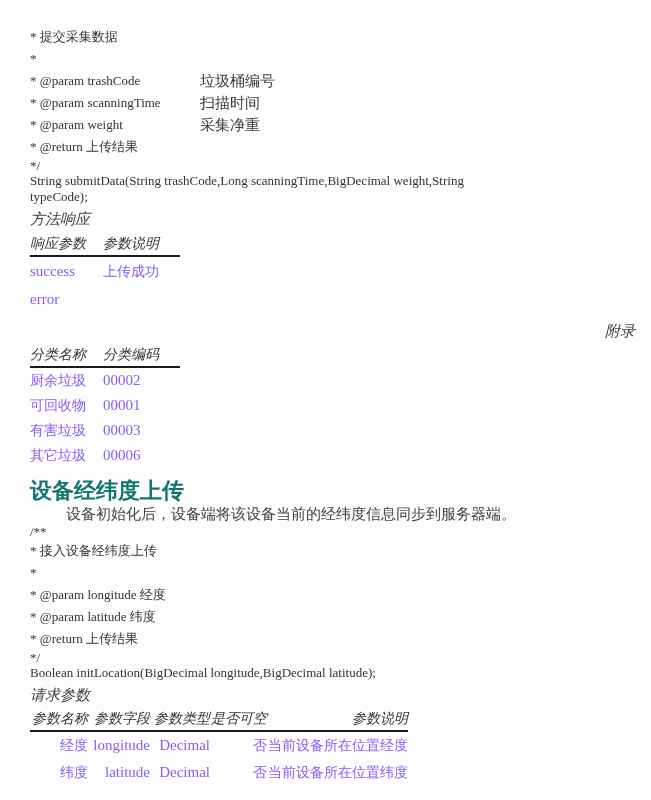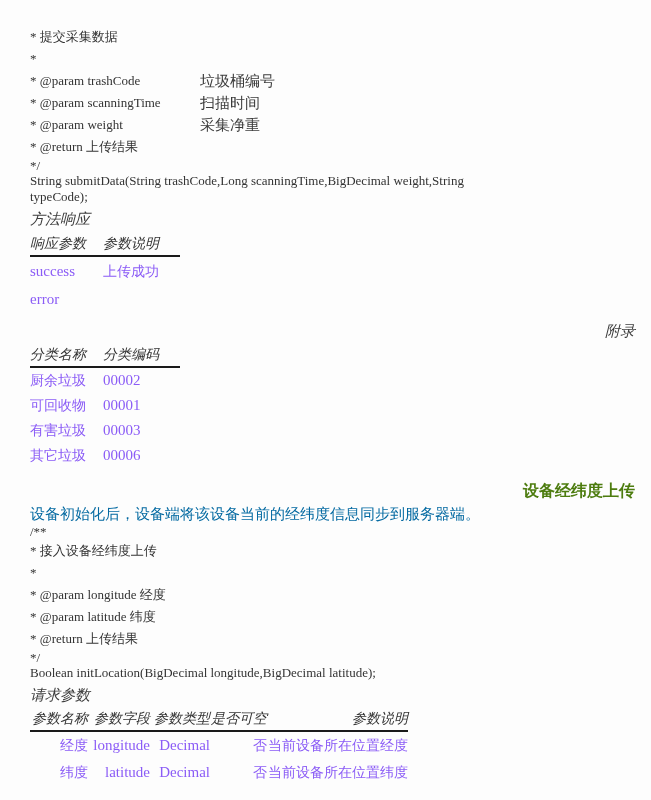--- a/index.html
+++ b/index.html
@@ -27,27 +27,26 @@
   .pdesc { font-size:15px; color:#3b3b3b; }
   .iheading {
     font-style:italic;
     font-size:15px;
     color:#3c3c3c;
     line-height:20px;
     margin-top:4px;
   }
   .bheading {
     font-weight:bold;
-    font-size:16px;
-    color:#4d7c0f;
+    font-size:22px;
+    color:#0f766e;
     line-height:22px;
     margin-top:12px;
-    text-align:right;
   }
-  .intro { font-size:15px; color:#0369a1; line-height:20px; margin-top:2px; }
+  .intro { font-size:15px; color:#404040; line-height:20px; margin-top:2px;margin-left:36px; }
 
   .tbl { margin-top:3px; }
   .row { display:grid; }
   .t2 .row { grid-template-columns:73px 1fr; width:150px; }
   .t5 .row { grid-template-columns:58px 62px 60px 57px 1fr; width:378px;text-align:right; }
   .thead { border-bottom:2px solid #1a1a1a; }
   .thead span { font-size:14px; color:#333; line-height:20px; padding-bottom:2px; white-space:nowrap;font-style:italic; }
   .t2.rt .trow span { line-height:28px; }
   .t2.ax .trow span { line-height:25px; }
   .t5 .trow span { line-height:27px; white-space:nowrap; }

